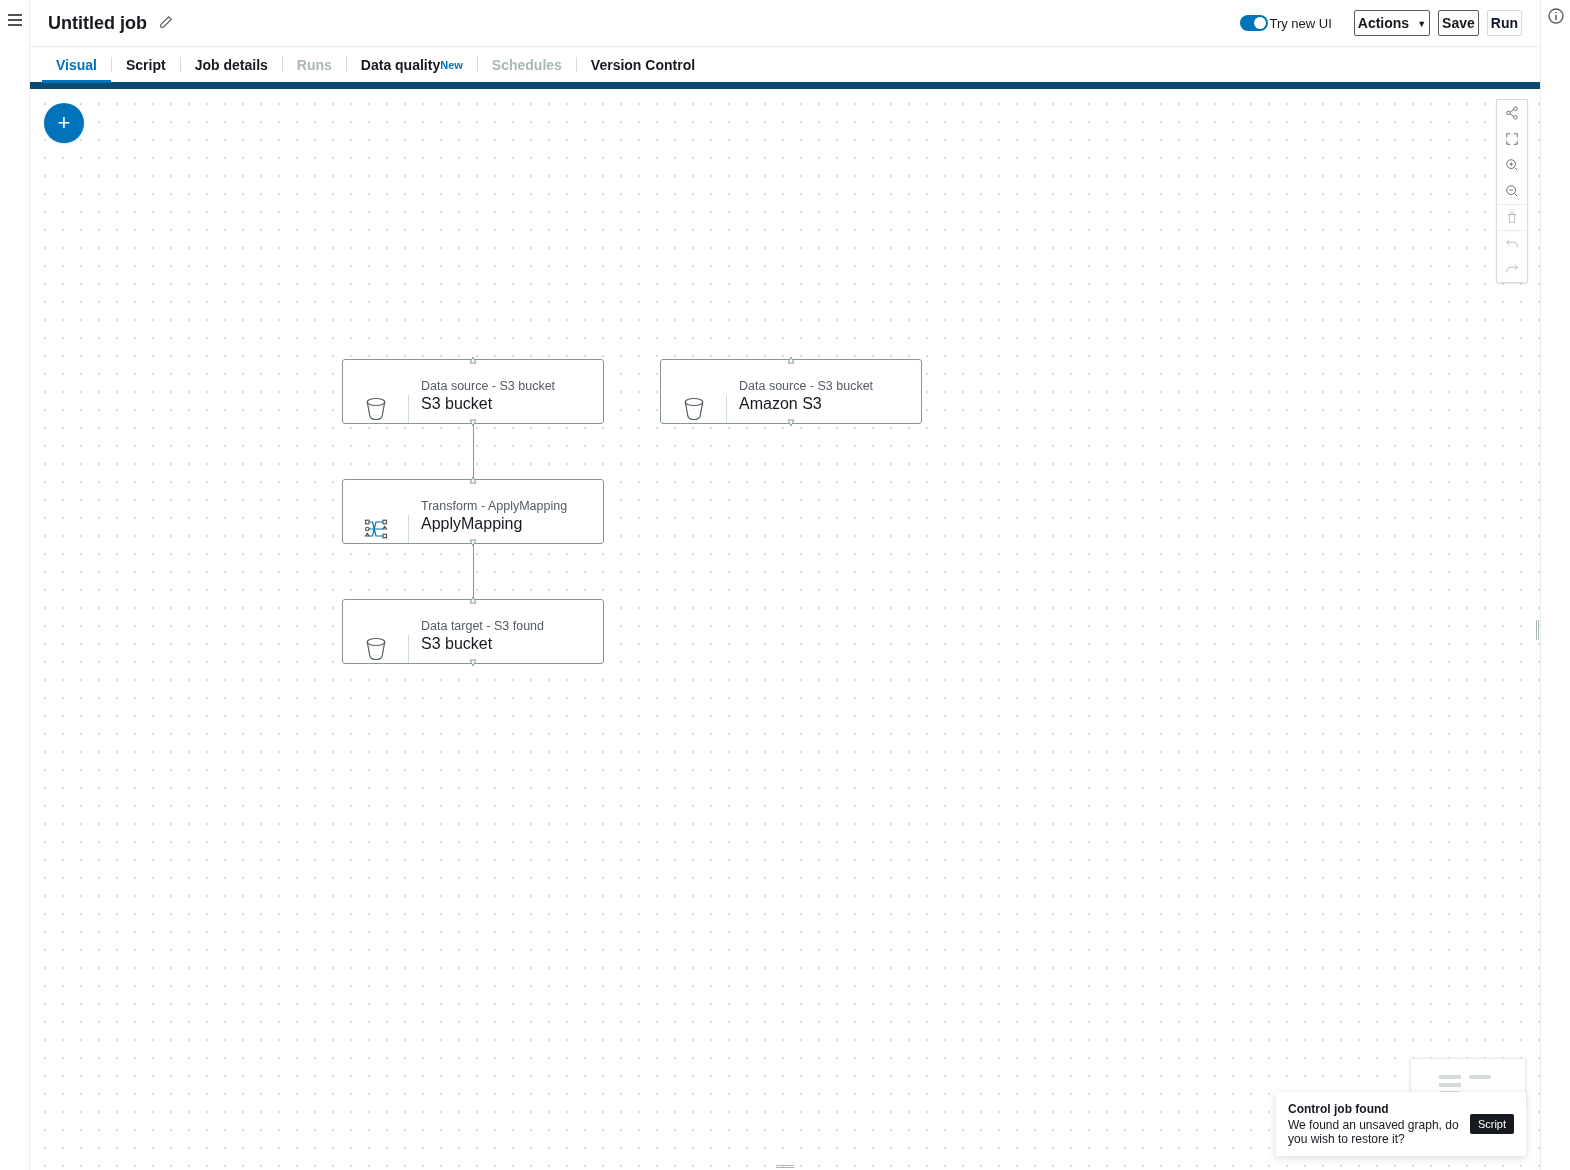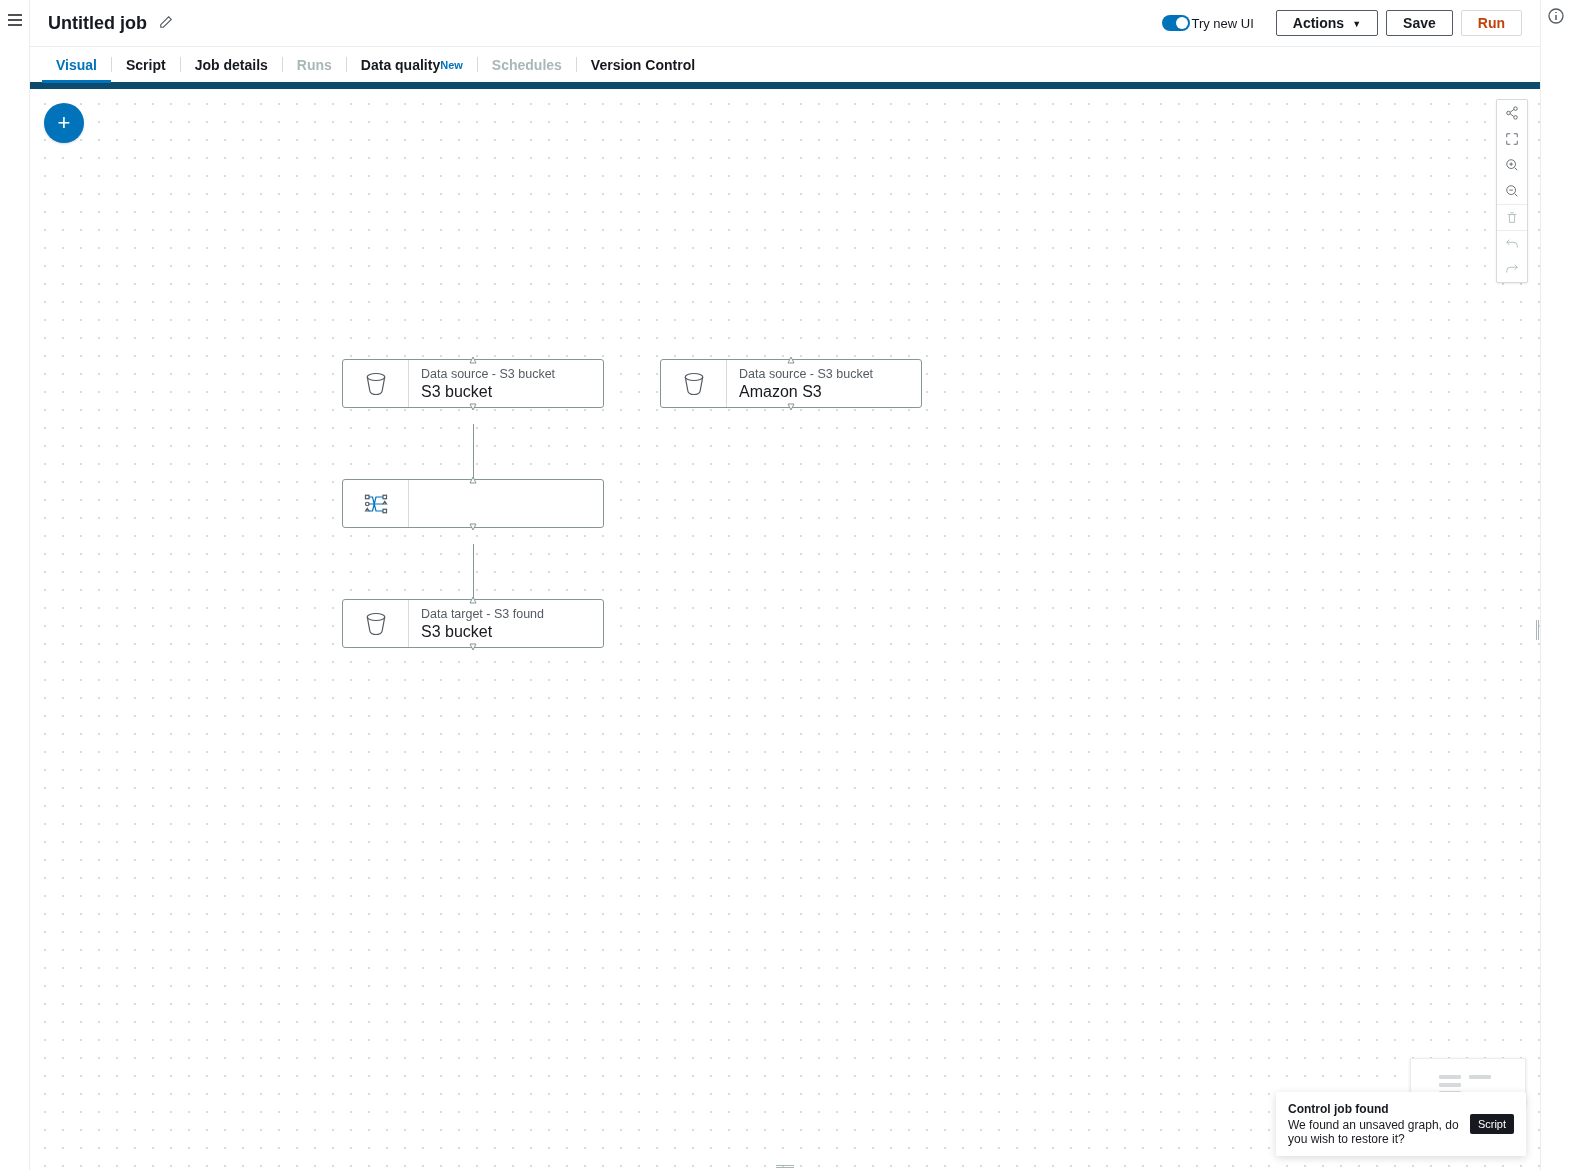--- a/index.html
+++ b/index.html
@@ -14,23 +14,23 @@
 
 .header { display: flex; align-items: center; padding: 10px 18px; border-bottom: 1px solid #eaeded; }
 .job-title { font-size: 18px; font-weight: 700; margin-right: 12px; }
 .edit-icon { cursor: pointer; }
 .edit-icon svg { width: 14px; height: 14px; }
 .header-spacer { flex: 1; }
 .toggle-wrap { display: flex; align-items: center; gap: 1px; margin-right: 14px; }
 .toggle { width: 28px; height: 16px; background: #0073bb; border-radius: 8px; position: relative; cursor: pointer; }
 .toggle::after { content: ""; position: absolute; right: 2px; top: 2px; width: 12px; height: 12px; background: #fff; border-radius: 50%; }
 .toggle-label { font-size: 13px; }
-.btn { border: 1px solid #545b64; background: #fff; padding: 4px 16px; font-size: 14px; cursor: pointer; border-radius: 2px; font-weight: 700; margin-left: 8px; color: #16191f; }
+.btn { border: 1px solid #545b64; background: #fff; padding: 4px 3px; font-size: 14px; cursor: pointer; border-radius: 2px; font-weight: 700; margin-left: 8px; color: #16191f; }
 .btn.dropdown::after { content: "▼"; font-size: 9px; margin-left: 8px; position: relative; top: -1px; }
-.btn.disabled { color: #c2410c; border-color: #d5dbdb; cursor: default; }
+.btn.disabled { color: #0f172a; border-color: #d5dbdb; cursor: default; }
 
 .tabs { display: flex; border-bottom: 7px solid #0c4a6e; padding: 0 12px; height: 42px; }
 .tab { padding: 0 14px; display: flex; align-items: center; font-size: 14px; font-weight: 700; cursor: pointer; position: relative; }
 .tab.active { color: #0073bb; }
 .tab.active::after { content: ""; position: absolute; left: 0; right: 0; bottom: -1px; height: 3px; background: #0073bb; }
 .tab.disabled { color: #aab7b8; cursor: default; }
 .tab .badge-new { color: #0073bb; font-size: 11px; font-weight: 700; }
 .tab-divider { width: 1px; background: #d5dbdb; margin: 10px 0; }
 
 .canvas-wrap { flex: 1; position: relative; background: #fff; overflow: hidden; }
@@ -38,21 +38,21 @@
 
 .fab { position: absolute; top: 14px; left: 14px; width: 40px; height: 40px; border-radius: 50%; background: #0073bb; display: flex; align-items: center; justify-content: center; cursor: pointer; box-shadow: 0 1px 2px rgba(0,0,0,.15); }
 .fab span { color: #fff; font-size: 22px; font-weight: 300; line-height: 1; }
 
 .canvas-toolbar { position: absolute; top: 10px; right: 12px; width: 32px; background: #fff; border: 1px solid #d5dbdb; border-radius: 2px; box-shadow: 0 1px 2px rgba(0,0,0,.08); }
 .ctool { width: 100%; height: 26px; display: flex; align-items: center; justify-content: center; cursor: pointer; color: #545b64; }
 .ctool svg { width: 14px; height: 14px; }
 .ctool.sep { border-top: 1px solid #eaeded; }
 .ctool.disabled { color: #aab7b8; cursor: default; }
 
-.node { position: absolute; width: 262px; height: 49px; background: #fff; border: 1px solid #879596; border-radius: 3px; display: flex; cursor: pointer; }
+.node { position: absolute; width: 262px; height: 65px; background: #fff; border: 1px solid #879596; border-radius: 3px; display: flex; cursor: pointer; align-items: flex-end; }
 .node .icon-col { width: 66px; border-right: 1px solid #d5dbdb; display: flex; align-items: center; justify-content: center; }
 .node .icon-col svg { width: 28px; height: 28px; stroke: #545b64; fill: none; stroke-width: 1.4; }
 .node .text-col { flex: 1; padding: 10px 12px; display: flex; flex-direction: column; justify-content: center; }
 .node .subtype { font-size: 12.5px; color: #545b64; margin-bottom: 2px; }
 .node .title { font-size: 16px; font-weight: 400; color: #16191f; }
 .port { position: absolute; left: 50%; transform: translateX(-50%); width: 8px; height: 8px; }
 .port.top-in { top: -4px; }
 .port.bot-out { bottom: -4px; }
 .port svg { width: 8px; height: 8px; display: block; }
 
@@ -249,20 +249,24 @@
             <svg viewBox="0 0 32 32">
               <rect x="4" y="6" width="4" height="4"></rect>
               <circle cx="6" cy="16" r="2"></circle>
               <path d="M4 24l2-3 2 3z"></path>
               <rect x="24" y="6" width="4" height="4"></rect>
               <path d="M24 16l2-3 2 3z"></path>
               <rect x="24" y="22" width="4" height="4"></rect>
               <path d="M8 8h4l4 16h8M8 16h16M8 24h4l4-16h8" stroke="#0073bb"></path>
             </svg>
           </div>
+        <div class="text-col">
+          <div class="subtype">Transform - ApplyMapping</div>
+          <div class="title">ApplyMapping</div>
+        </div>
         <div class="port bot-out">
             <svg viewBox="0 0 8 8">
               <path d="M1 1l3 6 3-6z" fill="#fff" stroke="#879596"></path>
             </svg>
           </div>
       </div>
 
       <div class="node n4">
         <div class="port top-in">
             <svg viewBox="0 0 8 8">

